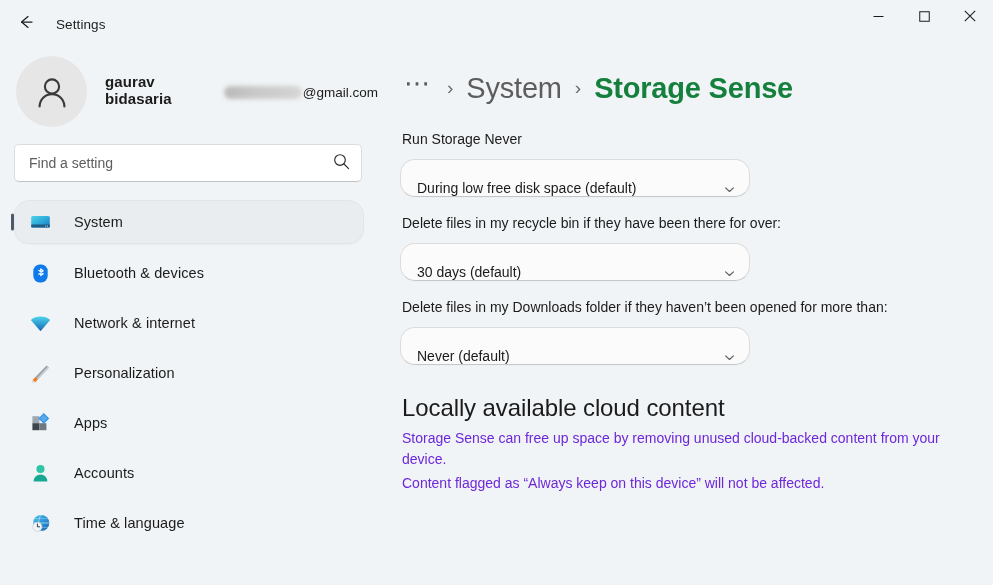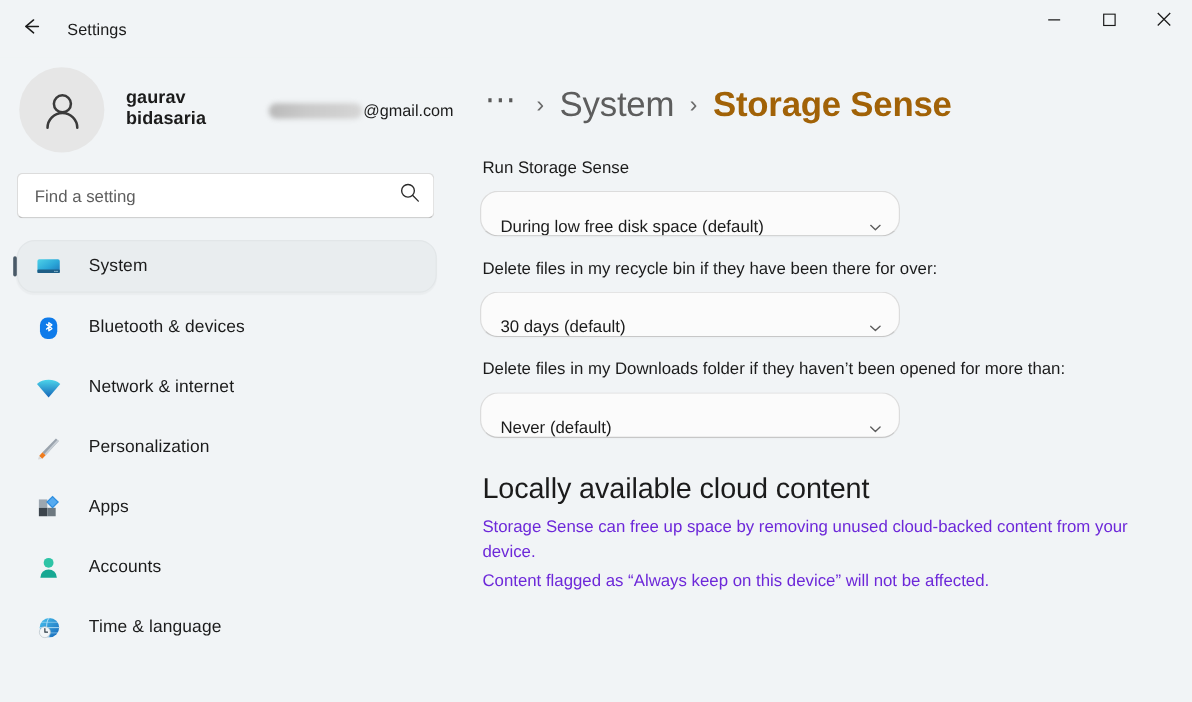--- a/index.html
+++ b/index.html
@@ -236,21 +236,21 @@
     font-weight: 300;
   }
   .crumb-link {
     font-size: 29px;
     color: #5d5d5d;
     cursor: default;
     letter-spacing: -0.2px;
   }
   .crumb-current {
     font-size: 29px;
-    color: #a16207;
+    color: #15803d;
     font-weight: bold;
     letter-spacing: -0.2px;
   }
 
   .content {
     padding-right: 20px;
   }
   .field-label {
     font-size: 14px;
     color: #1b1b1b;
@@ -479,21 +479,21 @@
       <div class="breadcrumb">
         <span class="crumb-dots">⋯</span>
         <span class="crumb-sep">›</span>
         <span class="crumb-link">System</span>
         <span class="crumb-sep">›</span>
         <span class="crumb-current">Storage Sense</span>
       </div>
 
       <div class="content">
 
-        <div class="field-label first">Run Storage Sense</div>
+        <div class="field-label first">Run Storage Never</div>
         <div class="dropdown">
           <span class="dropdown-value">During low free disk space (default)</span>
           <span class="chev">
             <svg width="13" height="13" viewBox="0 0 13 13" fill="none">
               <path d="M2.6 4.8 L6.5 8.5 L10.4 4.8" stroke="currentColor" stroke-width="1.15" stroke-linecap="round" stroke-linejoin="round"></path>
             </svg>
           </span>
         </div>
 
         <div class="field-label">Delete files in my recycle bin if they have been there for over:</div>

